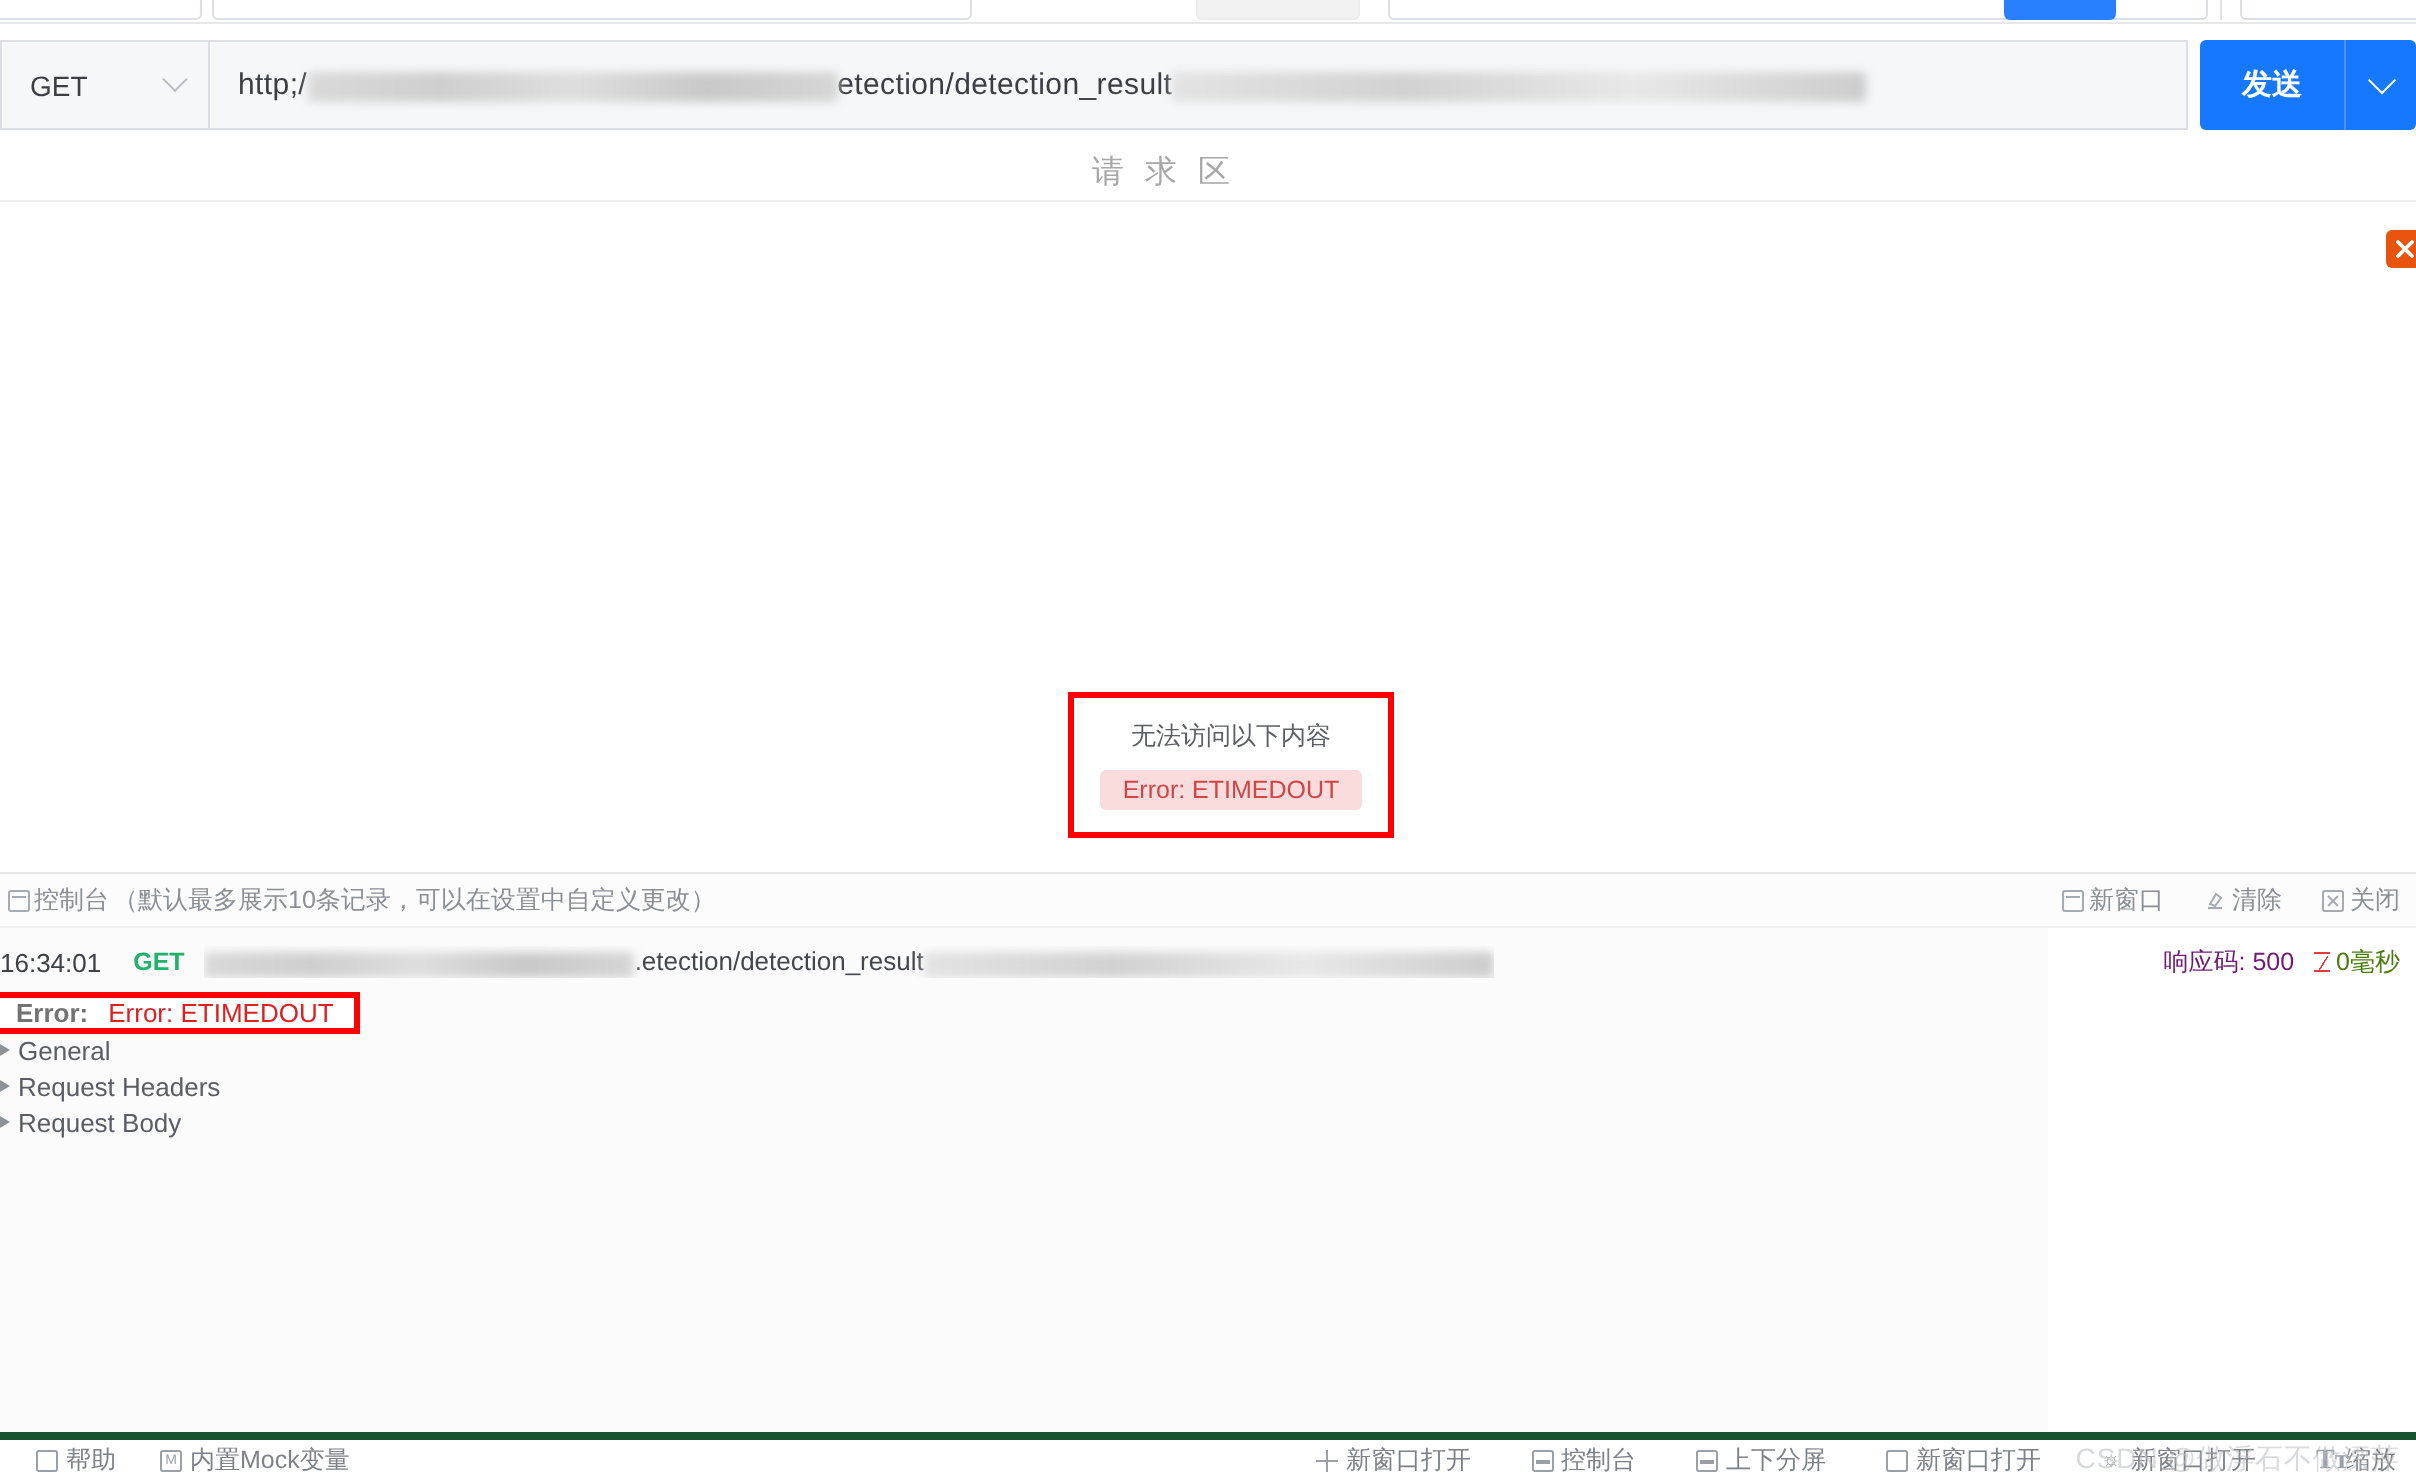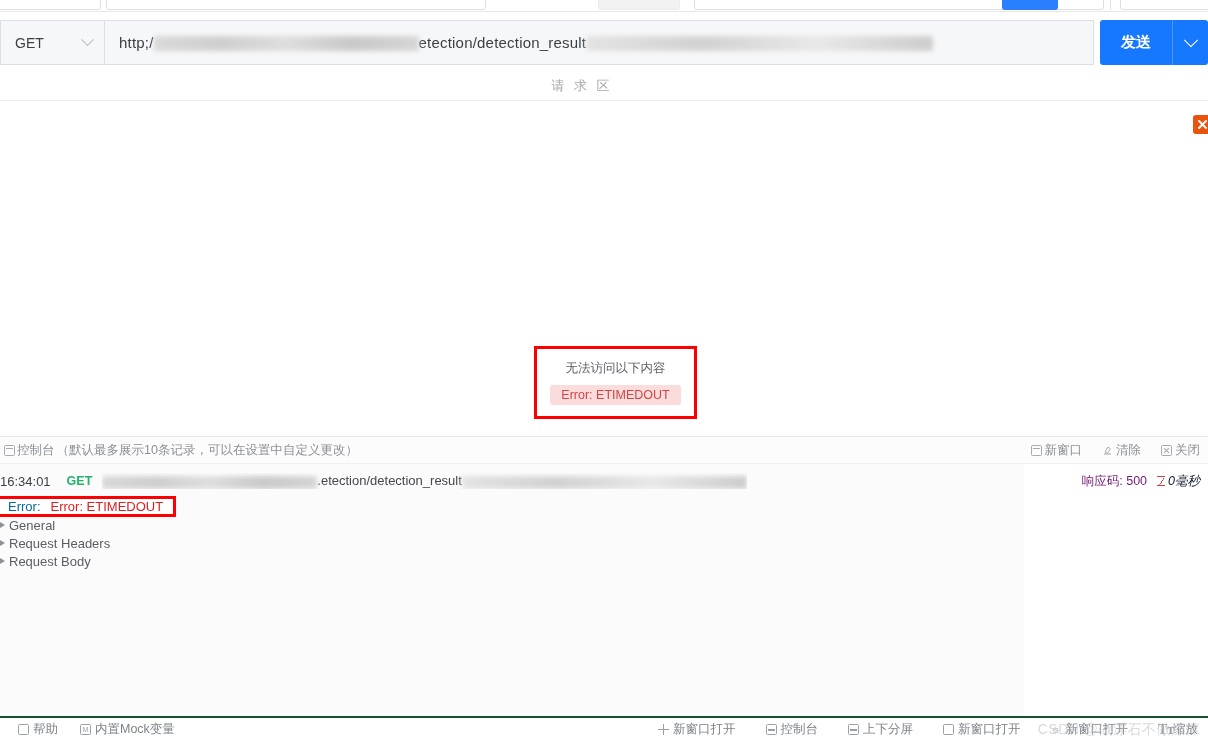--- a/index.html
+++ b/index.html
@@ -77,21 +77,21 @@
   .send-arrow i {
     width:10px; height:10px; display:block;
     border-right:1.6px solid #ffffff; border-bottom:1.6px solid #ffffff;
     transform: rotate(45deg) translate(-2px,-2px);
   }
 
   
   .req-area-label {
     position:absolute; top:72px; left:0; width:1164px; height:28px;
     display:flex; align-items:center; justify-content:center;
-    font-size:13px; color:#a8a8a8; letter-spacing:3px;
+    font-size:16px; color:#a8a8a8; letter-spacing:3px;
   }
   .hr-line { position:absolute; top:100px; left:0; width:1208px; height:1px; background:#ececec; }
 
   
   .resp-panel {
     position:absolute; top:101px; left:16px; width:1208px; height:335px;
     background:#ffffff;
   }
   .close-x {
     position:absolute; top:14px; right:12px;
@@ -147,50 +147,50 @@
     position:absolute; top:6px; left:0; width:1208px; height:22px;
     display:flex; align-items:center; font-size:13px; color:#44484e;
     padding:0 8px 0 0;
   }
   .log-time { margin-left:0px; color:#3d4146; }
   .log-method { color:#21b36b; font-weight:bold; margin-left:16px; font-size:12.5px; }
   .log-url { margin-left:10px; white-space:nowrap; overflow:hidden; }
   .log-right { margin-left:auto; display:flex; align-items:center; gap:10px; font-size:12.5px; }
   .resp-code { color:#701a75; }
   .resp-code b { font-weight:normal; }
-  .resp-ms { color:#0f172a; display:flex; align-items:center; gap:3px;font-style:italic; }
+  .resp-ms { color:#4d7c0f; display:flex; align-items:center; gap:3px; }
   .hourglass { display:inline-block; width:8px; height:10px; border-top:1.5px solid #e23c3c; border-bottom:1.5px solid #e23c3c; position:relative; }
   .hourglass::before { content:""; position:absolute; left:1.5px; top:1px; width:5px; height:8px;
     background:linear-gradient(to bottom right, transparent 45%, #e23c3c 46%, #e23c3c 54%, transparent 55%); }
 
   .err-line {
     position:absolute; top:32px; left:-3px;
     border:3px solid #ff0000; background:#ffffff;
     height:21px; display:flex; align-items:center; padding:0 10px 0 8px; gap:10px;
   }
-  .err-line .lab { font-size:13px; color:#0369a1; font-weight:normal; }
+  .err-line .lab { font-size:13px; color:#737373; font-weight:bold; }
   .err-line .val { font-size:13px; color:#e02020; }
   .tree-item {
     display:flex; align-items:center; gap:4px;
     height:18px; font-size:13px; color:#5a5e64;
     cursor:pointer; margin-top:0px;
   }
   .tri {
     width:0; height:0; display:inline-block;
     border-left:5px solid #8d9198;
     border-top:3.5px solid transparent;
     border-bottom:3.5px solid transparent;
   }
   .t1 { top:52px; } .t2 { top:70px; } .t3 { top:88px; }
   .tree-item.pos { position:absolute; left:0; }
 
   
   .bottom-bar {
     position:absolute; bottom:0; left:0; width:1208px; height:25px;
-    border-top:2px solid #14532d; background:#ffffff;
+    border-top:4px solid #14532d; background:#ffffff;
     display:flex; align-items:center; padding:0 6px;
     font-size:12.5px; color:#7d828a;
   }
   .bb-left { display:flex; align-items:center; gap:22px; padding-left:12px;}
   .bb-right { margin-left:auto; display:flex; align-items:center; gap:30px; padding-right:4px; }
   .bb-item { display:flex; align-items:center; gap:4px; cursor:pointer; color:#7d828a; white-space:nowrap; }
   .gic { display:inline-block; width:11px; height:11px; border:1px solid #9aa0a7; border-radius:1.5px; position:relative; }
   .gic.mock { font-size:7px; line-height:9px; text-align:center; color:#9aa0a7; }
   .gic.plus { border:none; }
   .gic.plus::before { content:""; position:absolute; left:5px; top:0; width:1.2px; height:11px; background:#9aa0a7; }

